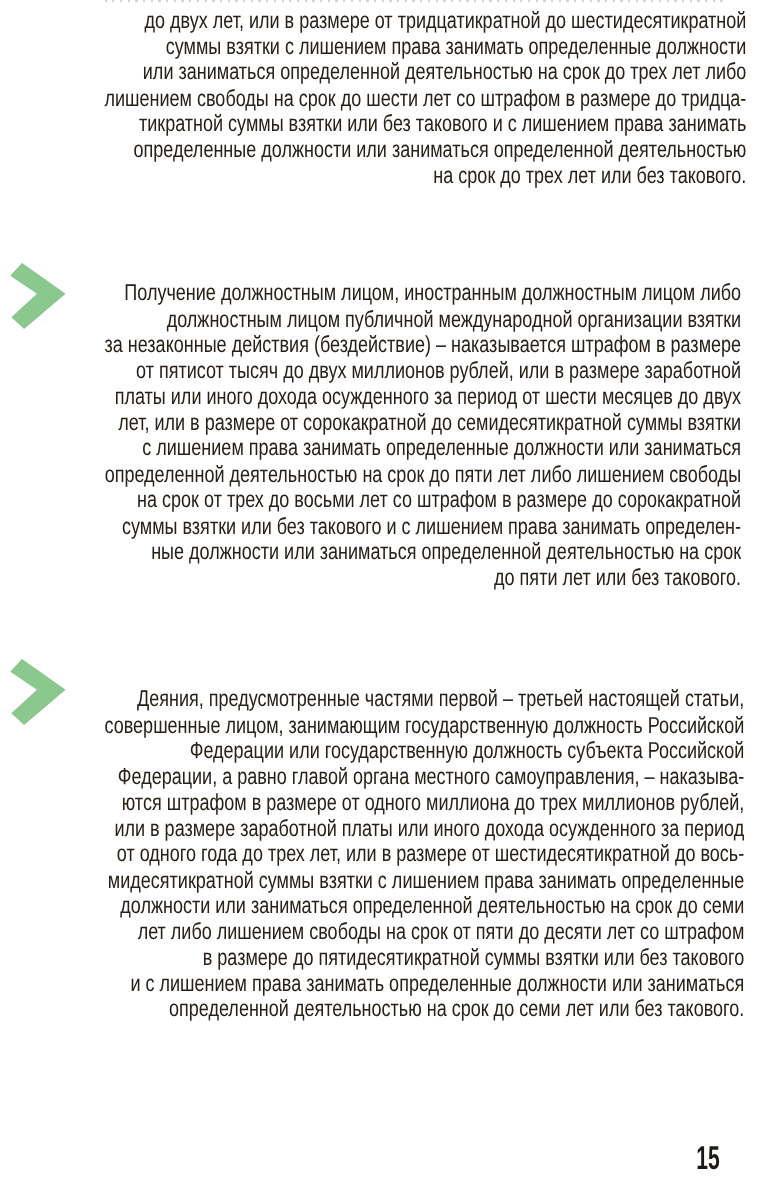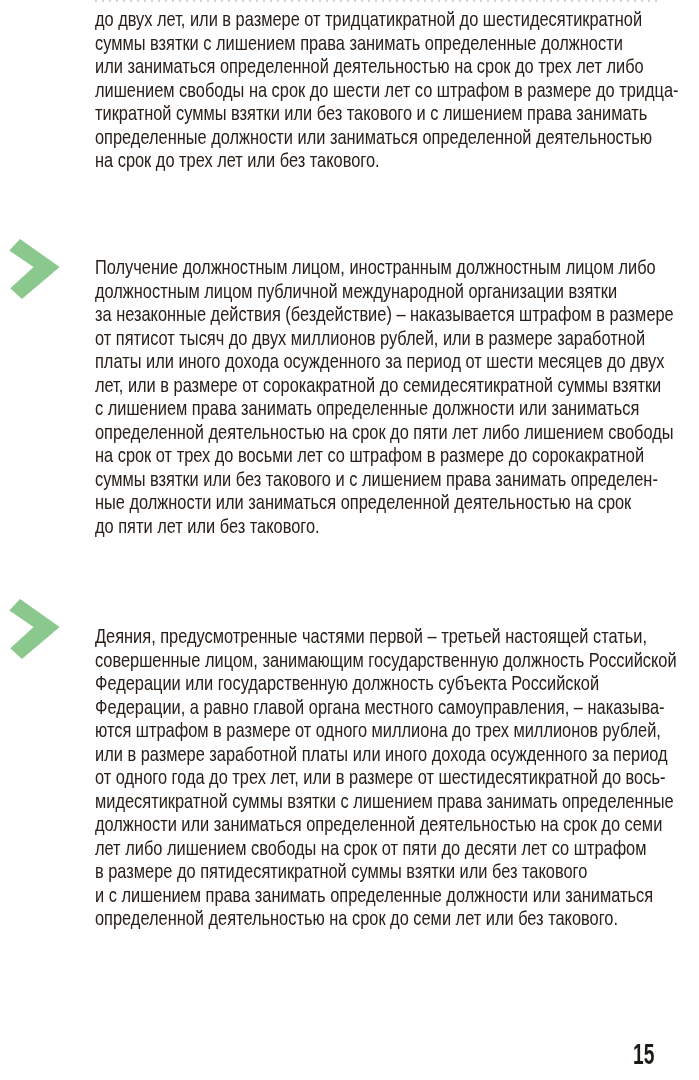--- a/index.html
+++ b/index.html
@@ -3,20 +3,21 @@
 <meta charset="utf-8">
 <style>
   html, body { margin: 0; padding: 0; background: #ffffff; }
   .page {
     position: relative;
     width: 699px;
     height: 1080px;
     background: #ffffff;
     overflow: hidden;
     font-family: "Liberation Sans", sans-serif;
+    text-align: right;
   }
   
   .remnant {
     position: absolute;
     top: 0;
     left: 95px;
     width: 562px;
     height: 2px;
     background: repeating-linear-gradient(
       90deg,

